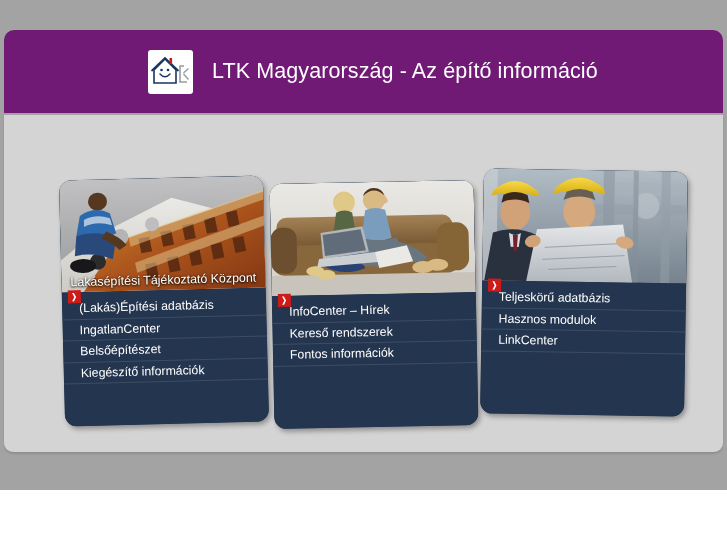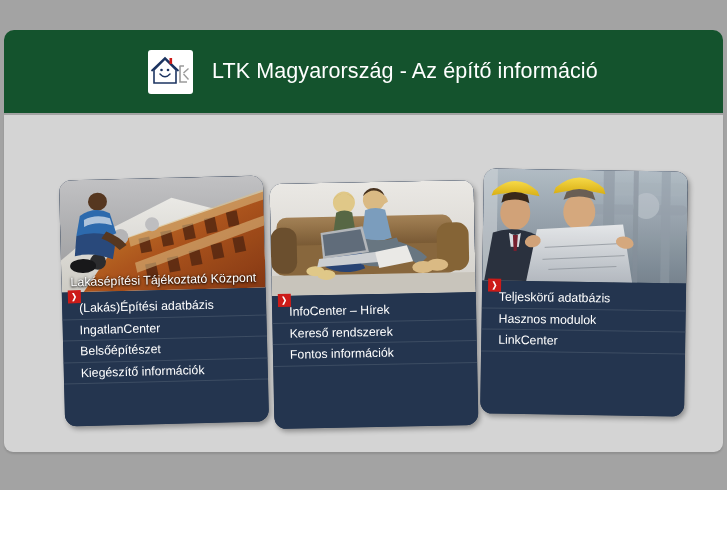--- a/index.html
+++ b/index.html
@@ -22,21 +22,21 @@
     left: 0; top: 0;
     width: 727px; height: 490px;
     background: #a3a3a3;
   }
 
   
   .header {
     position: absolute;
     left: 4px; top: 30px;
     width: 719px; height: 83px;
-    background: #14532d;
+    background: #701a75;
     border-radius: 10px 10px 0 0;
     display: flex;
     align-items: center;
   }
   .header-inner {
     display: flex;
     align-items: center;
     margin-left: 144px;
   }
   .logo-box {

